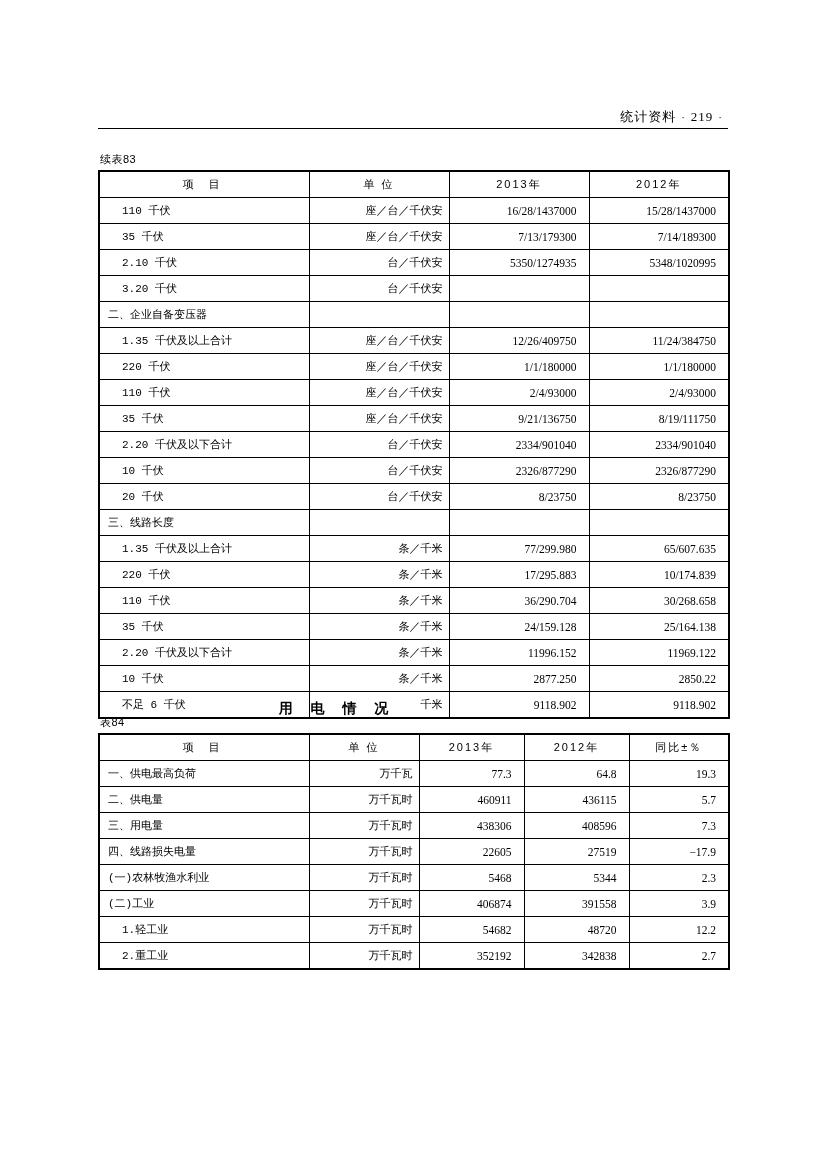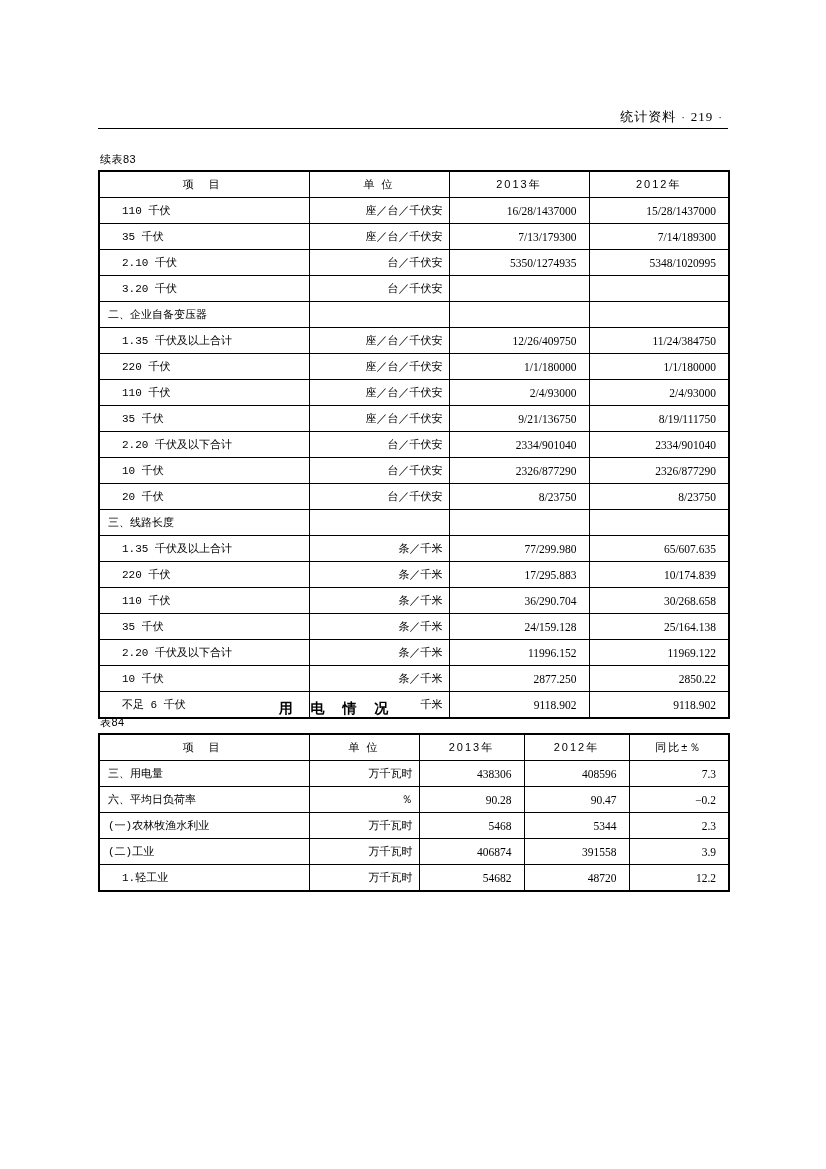--- a/index.html
+++ b/index.html
@@ -296,32 +296,46 @@
       </colgroup>
       <tbody id="t84-body">
           <tr class="hdr">
             <td>项        目</td>
             <td>单    位</td>
             <td>2013年</td>
             <td>2012年</td>
             <td>同比±％</td>
           </tr>
           <tr>
+            <td class="c-item lvl0">一、供电最高负荷</td>
+            <td class="c-unit">万千瓦</td>
+            <td class="c-num">77.3</td>
+            <td class="c-num">64.8</td>
+            <td class="c-num">19.3</td>
+          </tr>
+          <tr>
+            <td class="c-item lvl0">二、供电量</td>
+            <td class="c-unit">万千瓦时</td>
+            <td class="c-num">460911</td>
+            <td class="c-num">436115</td>
+            <td class="c-num">5.7</td>
+          </tr>
+          <tr>
             <td class="c-item lvl0">三、用电量</td>
             <td class="c-unit">万千瓦时</td>
             <td class="c-num">438306</td>
             <td class="c-num">408596</td>
             <td class="c-num">7.3</td>
           </tr>
           <tr>
-            <td class="c-item lvl0">六、平均日负荷率</td>
-            <td class="c-unit">％</td>
-            <td class="c-num">90.28</td>
-            <td class="c-num">90.47</td>
-            <td class="c-num">−0.2</td>
+            <td class="c-item lvl0">四、线路损失电量</td>
+            <td class="c-unit">万千瓦时</td>
+            <td class="c-num">22605</td>
+            <td class="c-num">27519</td>
+            <td class="c-num">−17.9</td>
           </tr>
           <tr>
             <td class="c-item lvl0">(一)农林牧渔水利业</td>
             <td class="c-unit">万千瓦时</td>
             <td class="c-num">5468</td>
             <td class="c-num">5344</td>
             <td class="c-num">2.3</td>
           </tr>
           <tr>
             <td class="c-item lvl0">(二)工业</td>
@@ -330,17 +344,24 @@
             <td class="c-num">391558</td>
             <td class="c-num">3.9</td>
           </tr>
           <tr>
             <td class="c-item lvl1">1.轻工业</td>
             <td class="c-unit">万千瓦时</td>
             <td class="c-num">54682</td>
             <td class="c-num">48720</td>
             <td class="c-num">12.2</td>
           </tr>
+          <tr>
+            <td class="c-item lvl1">2.重工业</td>
+            <td class="c-unit">万千瓦时</td>
+            <td class="c-num">352192</td>
+            <td class="c-num">342838</td>
+            <td class="c-num">2.7</td>
+          </tr>
         </tbody>
     </table>
   </div>
 
 </div>
 
 </body></html>

